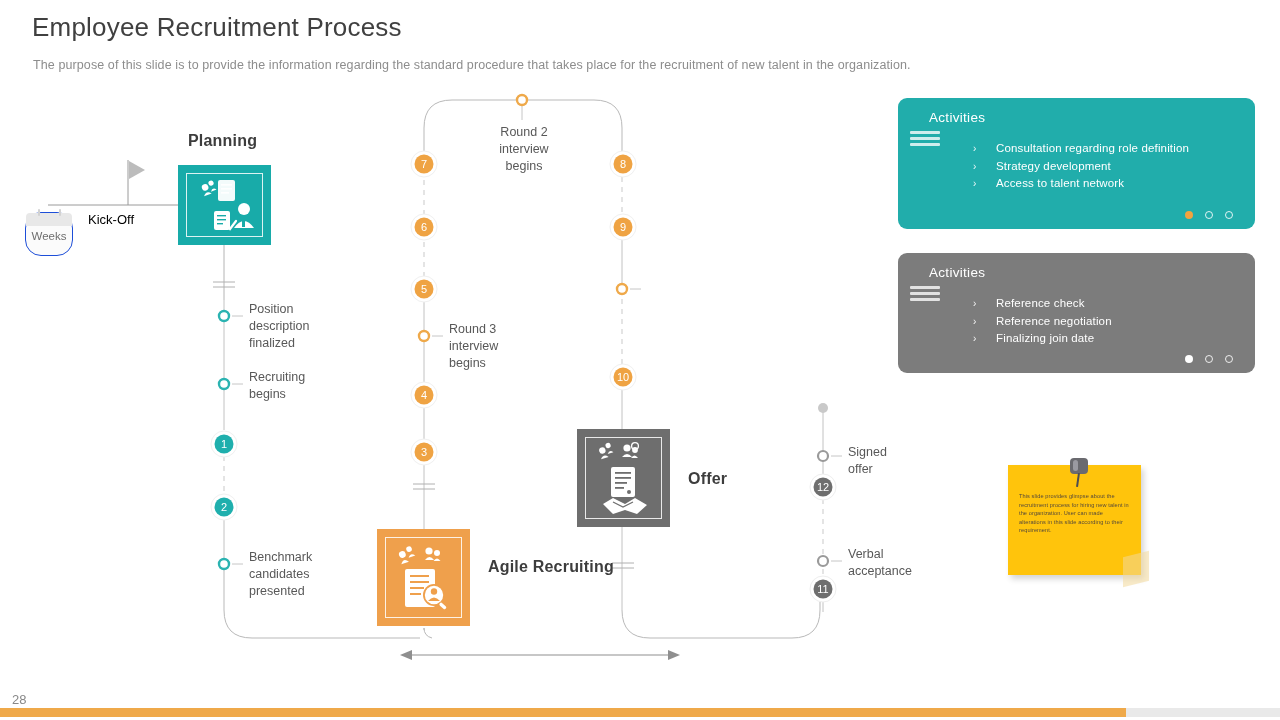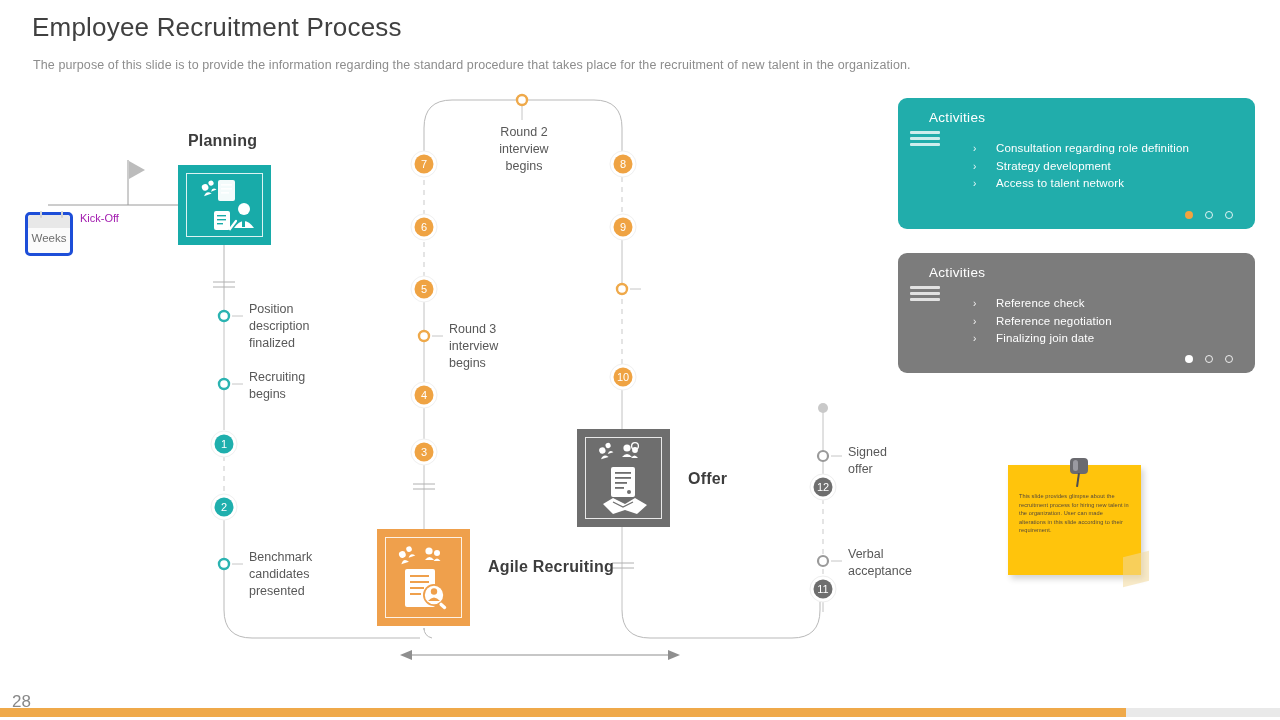--- a/index.html
+++ b/index.html
@@ -42,28 +42,28 @@
   .lbl-planning{left:188px;top:132px;font-size:16px;}
   .lbl-agile{left:488px;top:556px;font-size:16px;line-height:22px;}
   .lbl-offer{left:688px;top:470px;font-size:16px;}
 
   
   .nlabel{position:absolute;font-size:12.5px;line-height:17px;color:#585858;}
 
   
   .weeks{
     position:absolute;left:25px;top:212px;width:48px;height:44px;
-    background:#fbfbfb;border:3px solid #1d4ed8;border-radius:5px;
+    background:#fbfbfb;border:1px solid #1d4ed8;border-radius:16px;
     box-sizing:border-box;
   }
   .weeks .cap{position:absolute;left:0;top:0;right:0;height:13px;background:#e8e8e8;border-radius:4px 4px 0 0;}
   .weeks .ring{position:absolute;top:-4px;width:2px;height:7px;background:#d2d2d2;border-radius:1px;}
   .weeks .ring.a{left:12px;} .weeks .ring.b{left:33px;}
   .weeks .txt{position:absolute;left:0;right:0;top:17px;text-align:center;font-size:11.5px;color:#6e6e6e;}
-  .kickoff{position:absolute;left:80px;top:212px;font-size:11px;color:#a21caf;}
+  .kickoff{position:absolute;left:88px;top:212px;font-size:13px;color:#000000;}
 
   
   .card{
     position:absolute;width:357px;border-radius:9px;box-sizing:border-box;
     color:#ffffff;
   }
   .card-teal{left:898px;top:98px;height:131px;background:#21ADAB;}
   .card-gray{left:898px;top:253px;height:120px;background:#7C7C7C;}
   .card h3{
     position:absolute;left:31px;top:12px;margin:0;
@@ -95,21 +95,21 @@
   .sticky .note-text{
     position:absolute;left:11px;top:27px;width:112px;
     font-size:5.6px;line-height:8.6px;color:#55493a;letter-spacing:.1px;
   }
   .pin{position:absolute;left:62px;top:-7px;width:18px;height:30px;}
   .pin .head{position:absolute;left:0;top:0;width:18px;height:16px;border-radius:4px;background:#6a6a6f;}
   .pin .shine{position:absolute;left:3px;top:2px;width:5px;height:11px;border-radius:3px;background:#9a9aa1;}
   .pin .needle{position:absolute;left:7px;top:15px;width:2px;height:14px;background:#4d4d52;transform:rotate(8deg);}
 
   
-  .pagenum{position:absolute;left:12px;top:692px;font-size:17px;color:#888;}
+  .pagenum{position:absolute;left:12px;top:692px;font-size:13px;color:#888;}
   .footbar{position:absolute;left:0;top:708px;width:1280px;height:9px;background:#e9e9e9;}
   .footbar .fill{position:absolute;left:0;top:0;height:9px;background:#EFA94A;}
 
   .bottomcaption{
     position:absolute;left:345px;top:666px;font-size:12.5px;font-weight:bold;color:#3d3d3d;
   }
 </style>
 </head>
 <body>
 

